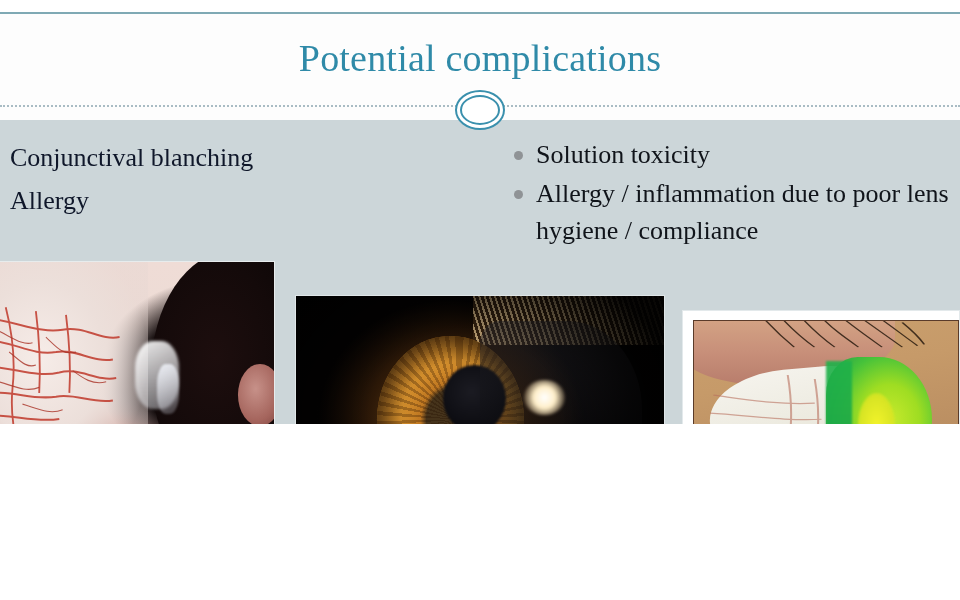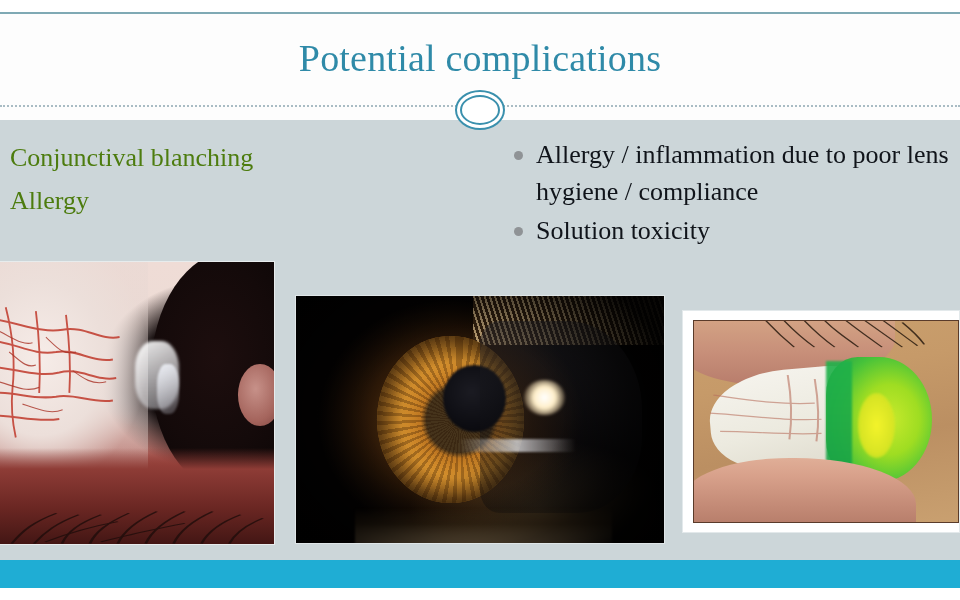--- a/index.html
+++ b/index.html
@@ -8,21 +8,21 @@
     padding: 0;
     background: #ffffff;
   }
   body {
     font-family: "Liberation Serif", "DejaVu Serif", serif;
   }
 
   .slide {
     position: relative;
     width: 960px;
-    height: 600px;
+    height: 424px;
     overflow: hidden;
     background: #ffffff;
   }
 
   
   .top-rule {
     position: absolute;
     left: 0;
     top: 12px;
     width: 960px;
@@ -113,21 +113,21 @@
   .col-right {
     position: absolute;
     left: 505px;
     top: 10px;
     width: 455px;
   }
 
   .plain-line {
     font-size: 26px;
     line-height: 43px;
-    color: #4d7c0f;
+    color: #0f172a;
     white-space: nowrap;
   }
 
   .bullet-item {
     position: relative;
     padding-left: 31px;
     font-size: 26px;
     line-height: 37px;
     color: #10141a;
     margin-bottom: 2px;
@@ -484,25 +484,25 @@
   <div class="text-row">
 
     <div class="col-left">
       <div class="plain-line">Conjunctival blanching</div>
       <div class="plain-line">Allergy</div>
     </div>
 
     <div class="col-right">
       <div class="bullet-item">
         <span class="dot"></span>
-        <span>Allergy / inflammation due to poor lens hygiene / compliance</span>
+        <span>Solution toxicity</span>
       </div>
       <div class="bullet-item">
         <span class="dot"></span>
-        <span>Solution toxicity</span>
+        <span>Allergy / inflammation due to poor lens hygiene / compliance</span>
       </div>
     </div>
 
   </div>
 
   <div class="photo" id="photo-blanching">
     <div class="p1-bg"></div>
     <div class="p1-sclera"></div>
     <svg class="p1-vessels" viewBox="0 0 100 100" preserveAspectRatio="none">
       <g stroke="#c0392b" fill="none" stroke-width="1.1" opacity="0.85">

